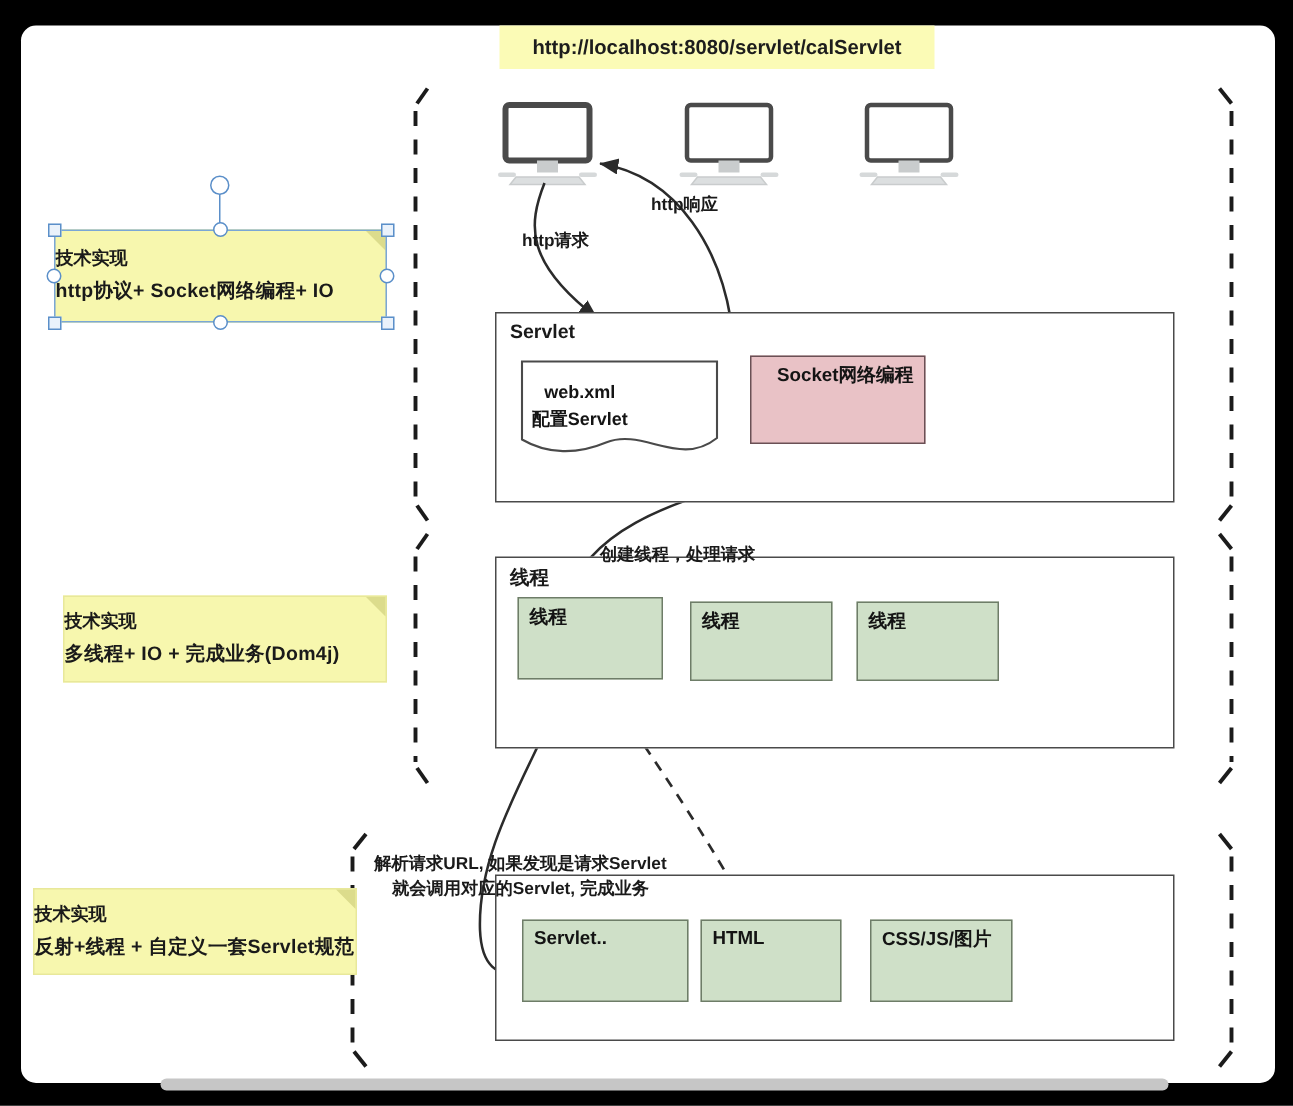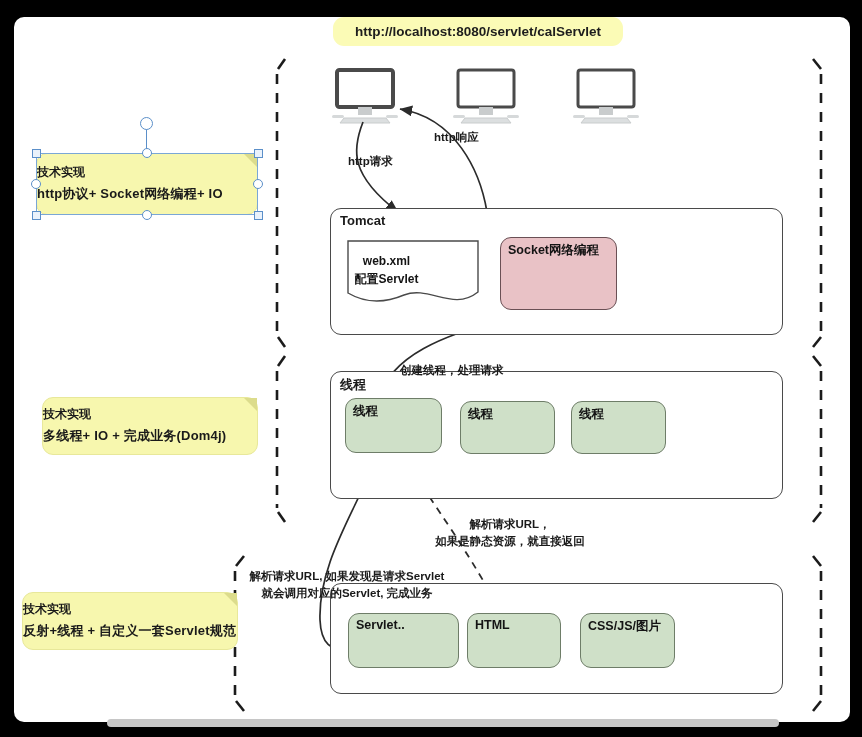--- a/index.html
+++ b/index.html
@@ -19,21 +19,21 @@
     height: 705px;
     background: #ffffff;
     border-radius: 10px;
     overflow: hidden;
   }
   #canvas {
     position: absolute;
     left: 0; top: 0;
     width: 862px; height: 737px;
   }
-  .abs { position: absolute; border-radius: 11px; }
+  .abs { position: absolute; }
 
   
   .note {
     background: #f7f7ae;
     border: 1px solid #e8e89a;
     box-sizing: border-box;
     display: flex;
     flex-direction: column;
     align-items: flex-start;
     justify-content: center;
@@ -272,31 +272,31 @@
     <div class="note-l2">多线程+ IO + 完成业务(Dom4j)</div>
   </div>
 
   <div class="abs note" style="left:22px; top:592px; width:216px; height:58px;">
     <span class="fold"></span>
     <div class="note-l1">技术实现</div>
     <div class="note-l2">反射+线程 + 自定义一套Servlet规范</div>
   </div>
 
   <div class="abs group-box" style="left:330px; top:208px; width:453px; height:127px;"></div>
-  <div class="group-title" style="left:340px; top:213px;">Tomcat</div>
+  <div class="group-title" style="left:340px; top:213px;">Servlet</div>
 
   <svg width="132" height="70" style="left:347px; top:240px;">
     <path d="M1,1 H131 V52 C 106,72 82,45 57,55 C 38,63 18,63 1,53 Z" fill="#ffffff" stroke="#4a4a4a" stroke-width="1.4"></path>
   </svg>
   <div class="doc-shape" style="left:328px; top:240px; width:117px; height:60px;">
     <div>web.xml</div>
     <div>配置Servlet</div>
   </div>
 
-  <div class="abs box box-pink" style="left:500px; top:237px; width:117px; height:73px;">
+  <div class="abs box box-pink" style="left:500px; top:237px; width:117px; height:59px;text-align:right;">
     <span>Socket网络编程</span>
   </div>
 
   <div class="abs group-box" style="left:330px; top:371px; width:453px; height:128px;"></div>
   <div class="group-title" style="left:340px; top:376px;">线程</div>
 
   <div class="abs box box-green" style="left:345px; top:398px; width:97px; height:55px;">
     <span>线程</span>
   </div>
   <div class="abs box box-green" style="left:460px; top:401px; width:95px; height:53px;">
@@ -314,22 +314,20 @@
   <div class="abs box box-green" style="left:580px; top:613px; width:95px; height:55px;">
     <span>CSS/JS/图片</span>
   </div>
   <div class="abs box box-green" style="left:467px; top:613px; width:94px; height:55px;">
     <span>HTML</span>
   </div>
 
   <div class="edge-label" style="left:348px; top:153px;">http请求</div>
   <div class="edge-label" style="left:434px; top:129px;">http响应</div>
   <div class="edge-label" style="left:400px; top:343px;margin-top:19px;">创建线程，处理请求</div>
-  <div class="edge-label c" style="left:380px; top:516px; width:260px;">解析请求URL，
-如果是静态资源，就直接返回</div>
   <div class="edge-label c" style="left:232px; top:568px; width:230px;">解析请求URL, 如果发现是请求Servlet
 就会调用对应的Servlet, 完成业务</div>
 
   <div class="scroll-track" style="left:20px; top:716px; width:824px; height:12px;">
     <div class="scroll-thumb" style="left:87px; top:3px; width:672px; height:8px;"></div>
   </div>
 
 </div>
 
 </body></html>

